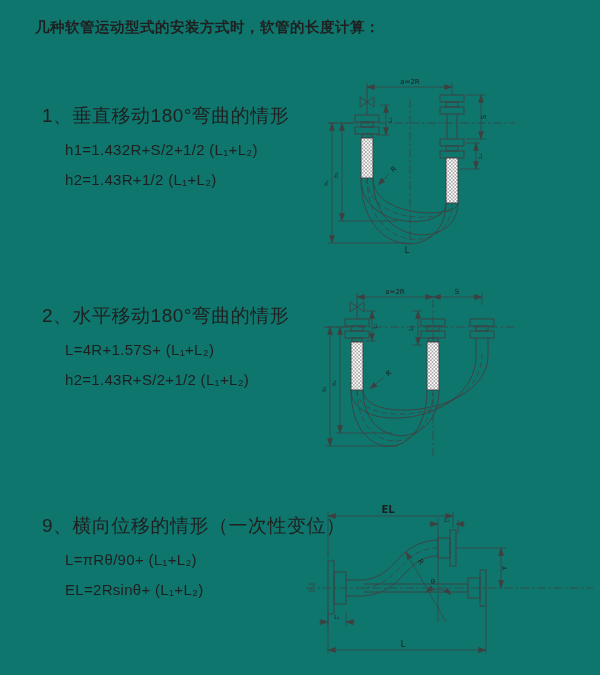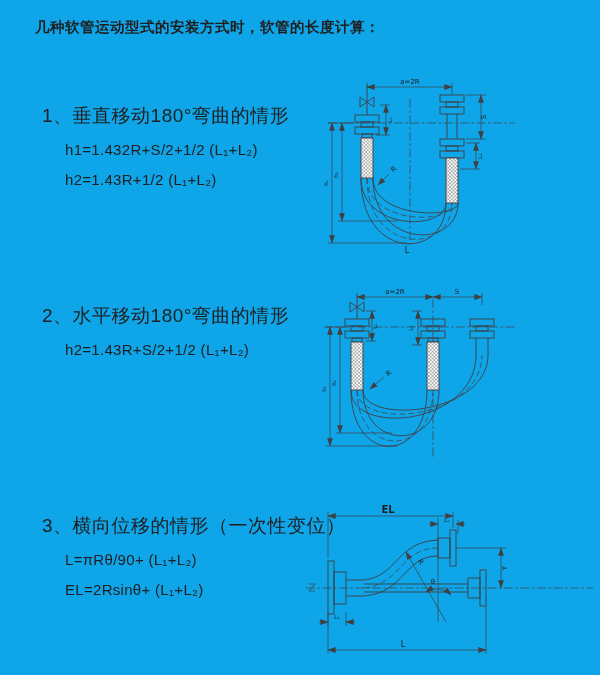--- a/index.html
+++ b/index.html
@@ -1,17 +1,17 @@
 <!DOCTYPE html>
 <html><head>
 <meta charset="utf-8">
 <style>
   html,body{margin:0;padding:0;background:#e8e8e8;}
   .page{
-    position:relative;width:600px;height:675px;background:#0ea5e9;
+    position:relative;width:600px;height:675px;background:#0f766e;
     font-family:"Liberation Sans","DejaVu Sans",sans-serif;color:#1f1f1f;
     overflow:hidden;margin:0 auto;
   }
   .title{
     position:absolute;left:35px;top:18px;font-size:14.5px;font-weight:bold;
     letter-spacing:0.5px;
   }
   .section{position:absolute;left:42px;}
   .sec1{top:103px;} .sec2{top:303px;} .sec3{top:513px;}
   .sec-heading{font-size:19px;font-weight:normal;letter-spacing:0.5px;margin:0 0 6px 0;}
@@ -96,20 +96,21 @@
     <text class="lab55" text-anchor="middle" transform="rotate(-90 82 45)" x="82" y="45">L₁</text>
     <text class="lab55" text-anchor="middle" transform="rotate(-90 172 81)" x="172" y="81">L₂</text>
     <text class="lab55" text-anchor="middle" transform="rotate(-90 18 108)" x="18" y="108">h₁</text>
     <text class="lab55" text-anchor="middle" transform="rotate(-90 28 100)" x="28" y="100">h₂</text>
     <text class="lab7" text-anchor="middle" transform="rotate(-40 85 96)" x="85" y="96">R</text>
     <text class="lab8" x="97" y="178" text-anchor="middle">L</text>
   </svg>
 
   <div class="section sec2">
     <p class="sec-heading">2、水平移动180°弯曲的情形</p>
+    <p class="formula">L=4R+1.57S+ (L₁+L₂)</p>
     <p class="formula">h2=1.43R+S/2+1/2 (L₁+L₂)</p>
   </div>
 
   <svg class="diag d2" width="290" height="180" viewBox="0 0 290 180">
     <defs>
       <marker id="a2" viewBox="0 0 10 10" refX="8.5" refY="5" markerWidth="9" markerHeight="9" orient="auto-start-reverse" markerUnits="userSpaceOnUse">
         <path d="M0,1.8 L9,5 L0,8.2 Z" fill="#3f3f3f"></path>
       </marker>
       <pattern id="b2" width="3.5" height="3.5" patternUnits="userSpaceOnUse">
         <rect width="3.5" height="3.5" fill="#fff"></rect>
@@ -166,21 +167,21 @@
     <text class="lab7" x="85" y="9" text-anchor="middle">a=2R</text>
     <text class="lab7" x="147" y="9" text-anchor="middle">S</text>
     <text class="lab55" text-anchor="middle" transform="rotate(-90 67 41)" x="67" y="41">L₁</text>
     <text class="lab55" text-anchor="middle" transform="rotate(-90 103 43)" x="103" y="43">L₂</text>
     <text class="lab55" text-anchor="middle" transform="rotate(-90 16 104)" x="16" y="104">h₁</text>
     <text class="lab55" text-anchor="middle" transform="rotate(-90 26 98)" x="26" y="98">h₂</text>
     <text class="lab7" text-anchor="middle" transform="rotate(-40 80 90)" x="80" y="90">R</text>
   </svg>
 
   <div class="section sec3">
-    <p class="sec-heading">3、横向位移的情形（一次性变位）</p>
+    <p class="sec-heading">9、横向位移的情形（一次性变位）</p>
     <p class="formula">L=πRθ/90+ (L₁+L₂)</p>
     <p class="formula">EL=2Rsinθ+ (L₁+L₂)</p>
   </div>
 
   <svg class="diag d3" width="300" height="175" viewBox="0 0 300 175">
     <defs>
       <marker id="a3" viewBox="0 0 10 10" refX="8.5" refY="5" markerWidth="9" markerHeight="9" orient="auto-start-reverse" markerUnits="userSpaceOnUse">
         <path d="M0,1.8 L9,5 L0,8.2 Z" fill="#3f3f3f"></path>
       </marker>
     </defs>

